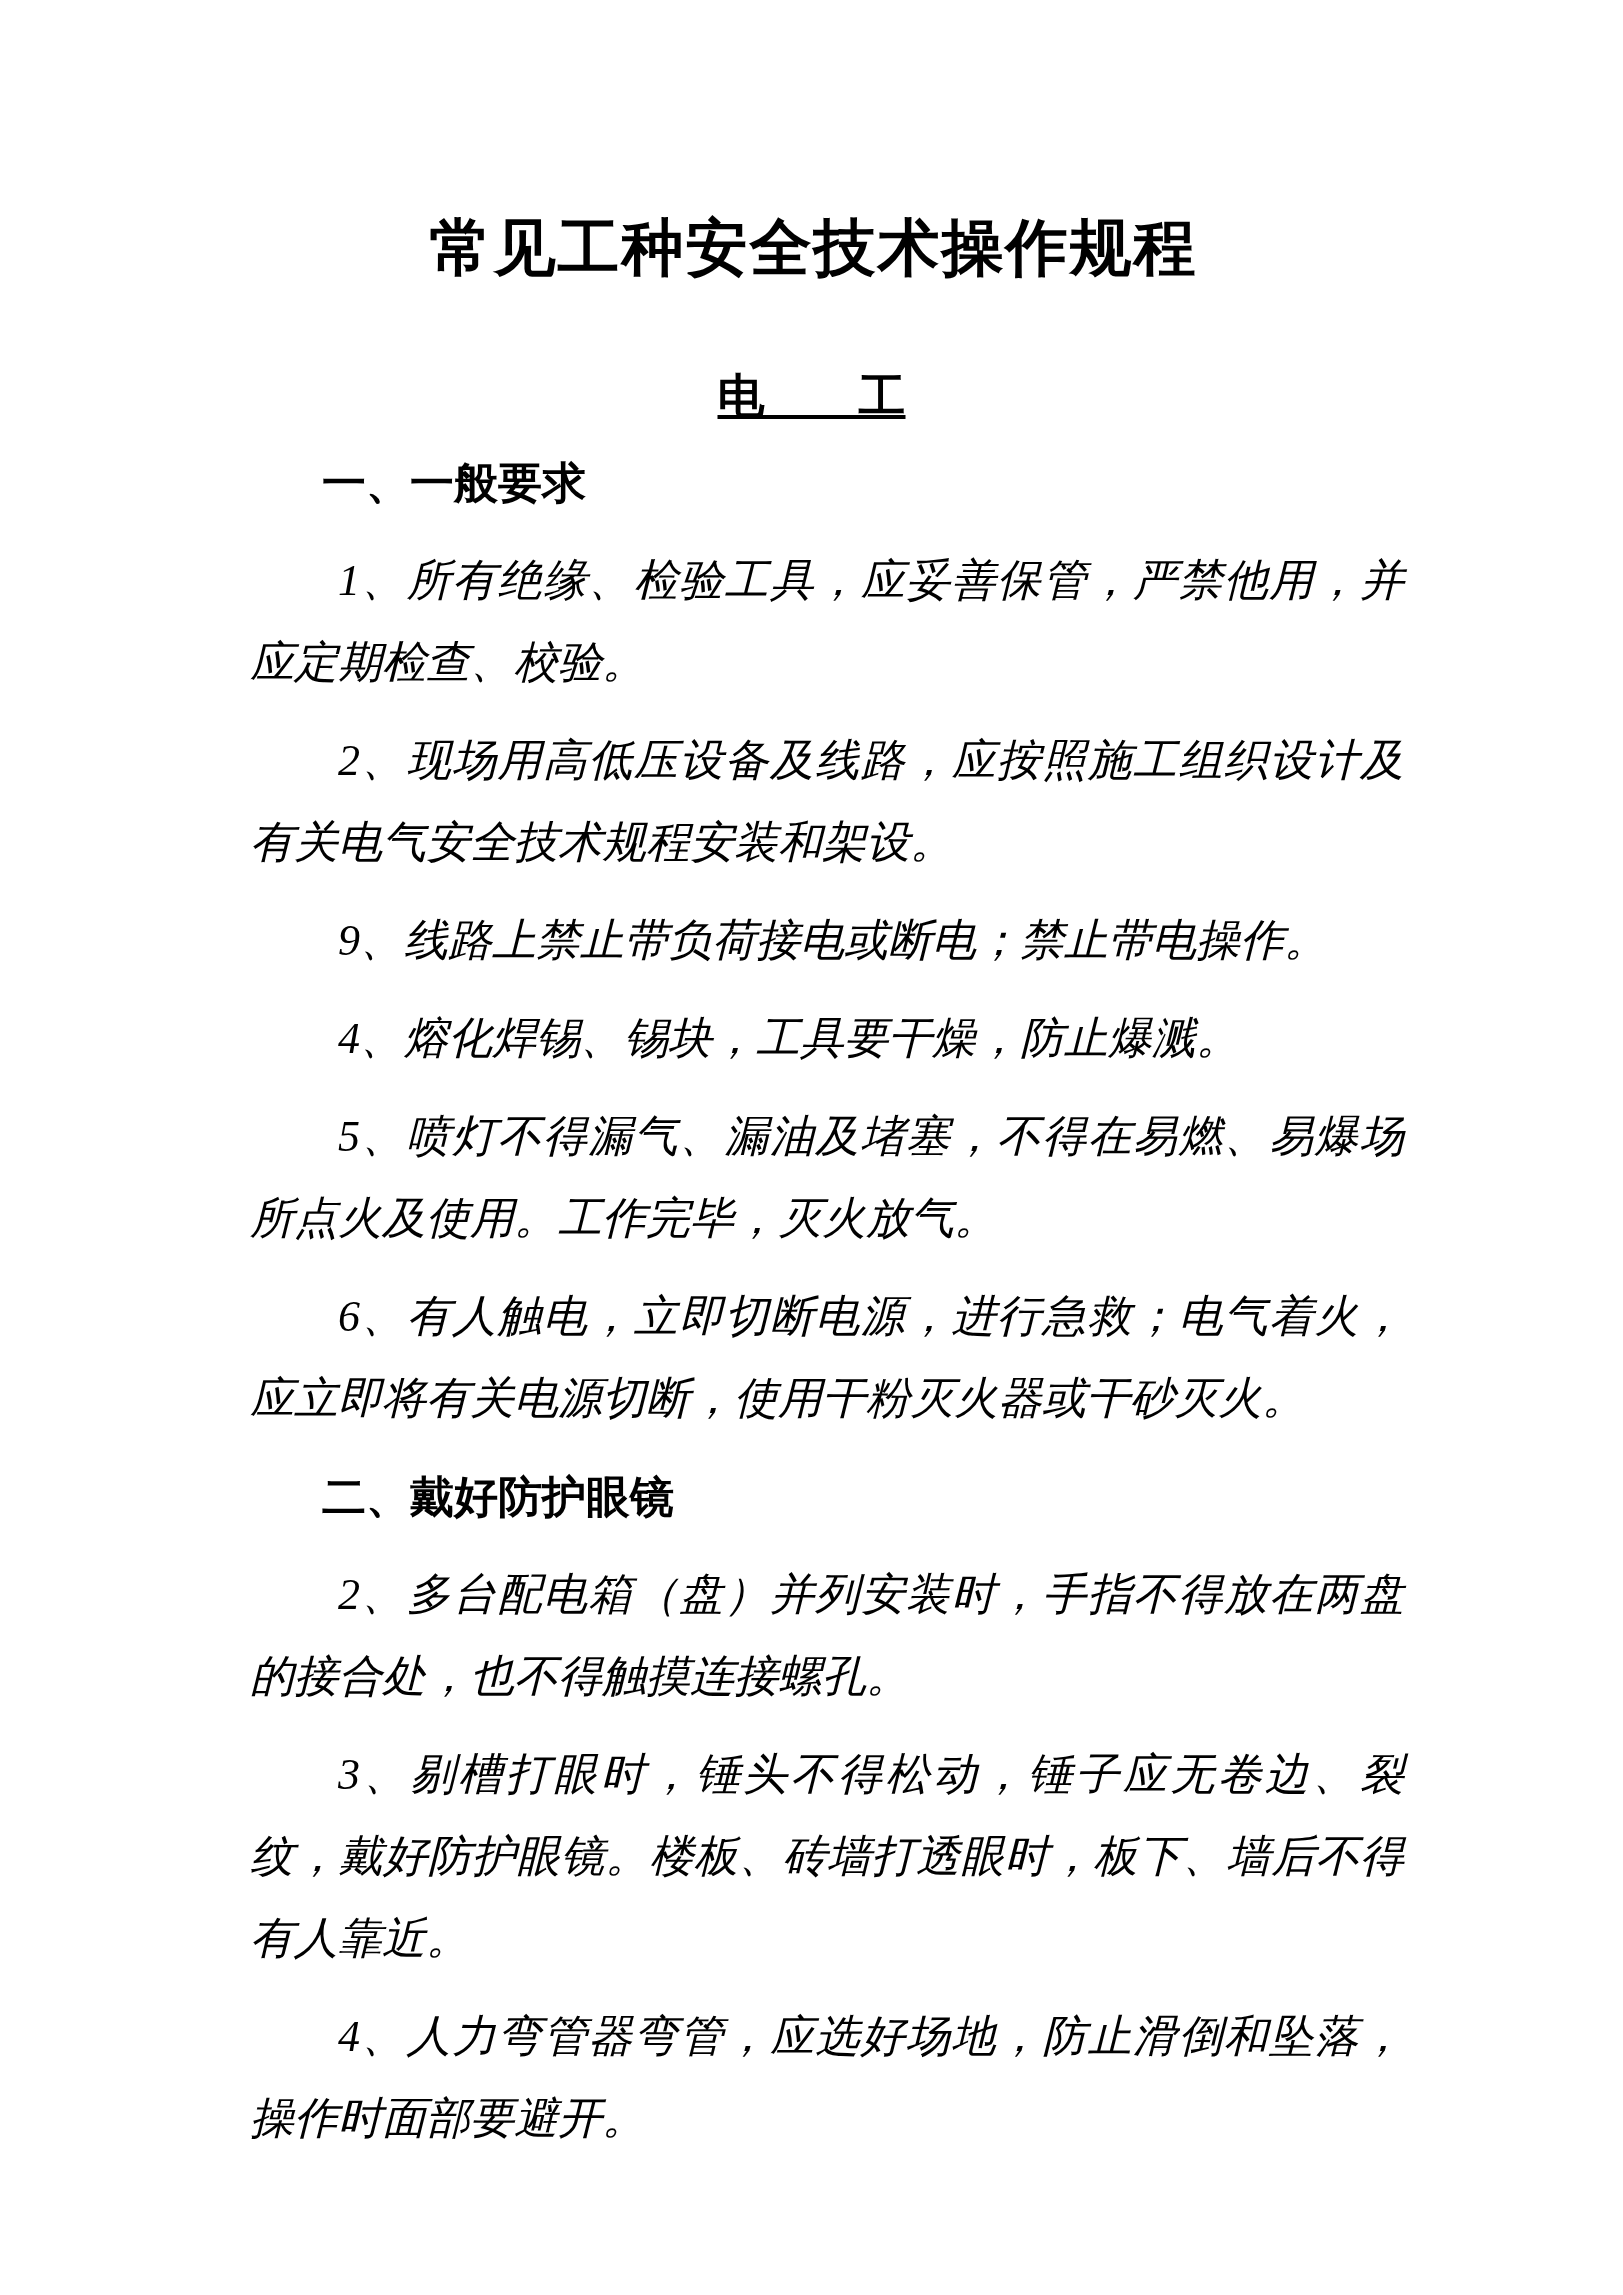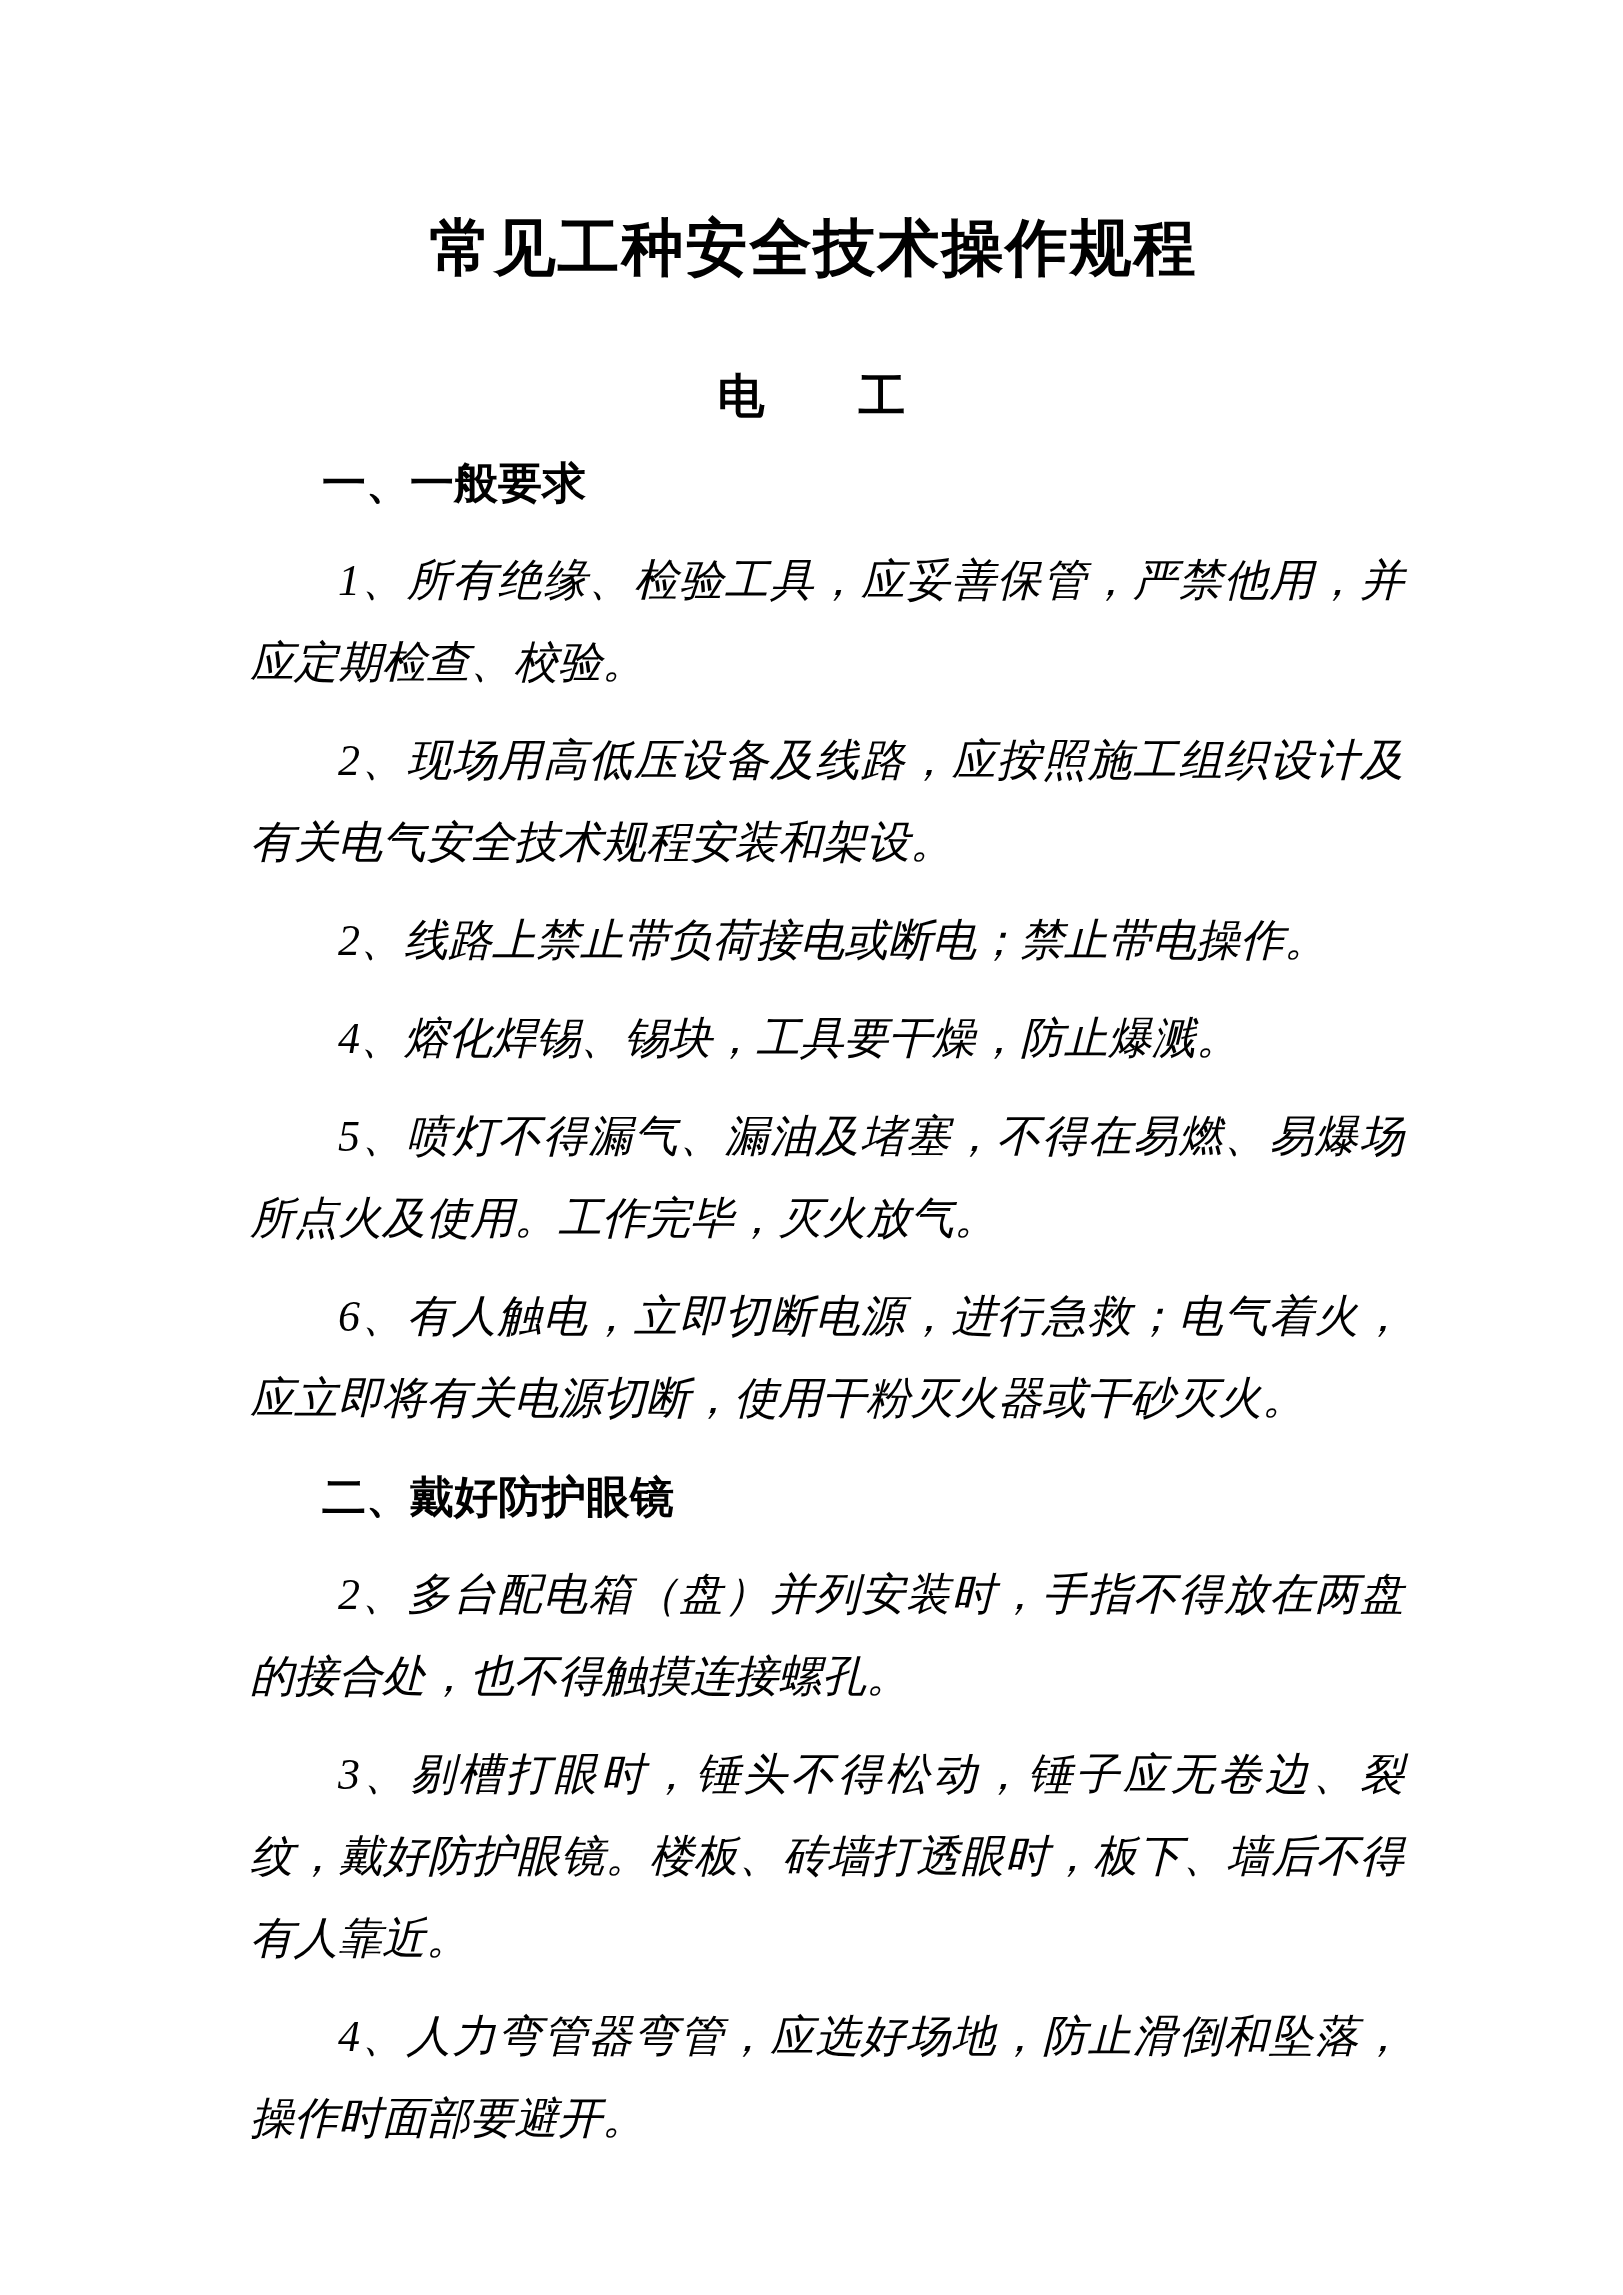--- a/index.html
+++ b/index.html
@@ -34,20 +34,21 @@
     top: 360px;
     left: 0;
     width: 100%;
     margin: 0;
     text-align: center;
     font-family: "Liberation Sans", sans-serif;
     font-weight: bold;
     font-size: 47px;
     line-height: 72px;
     white-space: nowrap;
+    text-decoration: underline;
   }
   .doc-body {
     position: absolute;
     top: 442px;
     left: 234px;
     width: 1186px;
     font-family: "Liberation Serif", serif;
     font-style: italic;
     font-size: 44px;
     line-height: 82px;
@@ -78,21 +79,21 @@
   <h2 class="doc-subtitle">电　　工</h2>
 
   <div class="doc-body">
 
     <h3 class="section-heading">一、一般要求</h3>
 
     <p class="para">1、所有绝缘、检验工具，应妥善保管，严禁他用，并应定期检查、校验。</p>
 
     <p class="para">2、现场用高低压设备及线路，应按照施工组织设计及有关电气安全技术规程安装和架设。</p>
 
-    <p class="para">2、线路上禁止带负荷接电或断电；禁止带电操作。</p>
+    <p class="para">9、线路上禁止带负荷接电或断电；禁止带电操作。</p>
 
     <p class="para">4、熔化焊锡、锡块，工具要干燥，防止爆溅。</p>
 
     <p class="para">5、喷灯不得漏气、漏油及堵塞，不得在易燃、易爆场所点火及使用。工作完毕，灭火放气。</p>
 
     <p class="para">6、有人触电，立即切断电源，进行急救；电气着火，应立即将有关电源切断，使用干粉灭火器或干砂灭火。</p>
 
     <h3 class="section-heading">二、戴好防护眼镜</h3>
 
 

